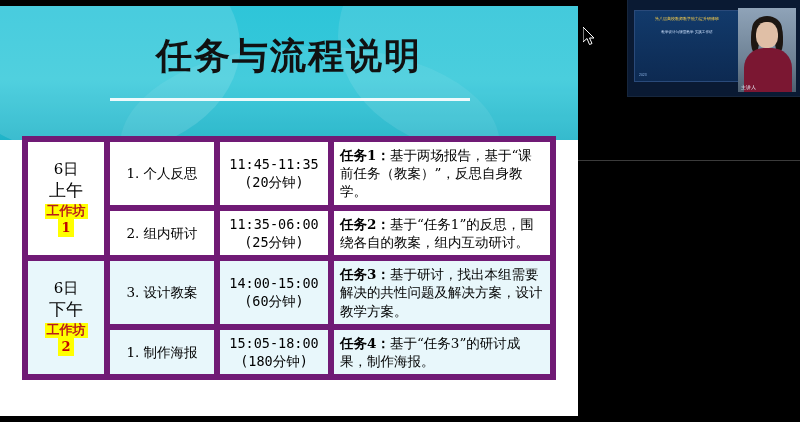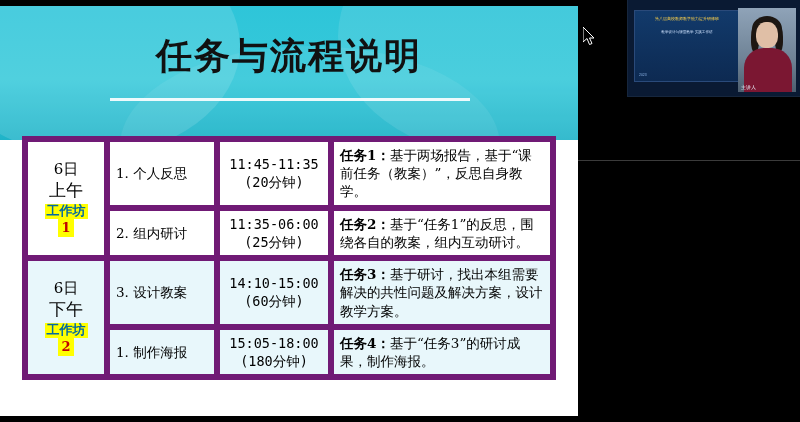--- a/index.html
+++ b/index.html
@@ -109,20 +109,21 @@
   }
   td.col-session {
     width: 64px;
     text-align: center;
     padding: 4px 2px;
   }
   td.col-item {
     width: 92px;
     font-size: 14px;
     padding-left: 8px;
+    text-align: center;
   }
   td.col-time {
     width: 96px;
     text-align: center;
     font-family: "DejaVu Sans Mono", monospace;
     font-size: 13px;
     padding: 4px 2px;
   }
   td.col-task {
     font-size: 14px;
@@ -138,21 +139,21 @@
     display: block;
   }
   .session-part {
     font-size: 17px;
     line-height: 1.3;
     display: block;
   }
   .ws-tag {
     display: inline-block;
     background: #ffff00;
-    color: #0369a1;
+    color: #b91c1c;
     font-weight: bold;
     font-size: 13px;
     line-height: 1.15;
     padding: 0 2px;
     margin-top: 2px;
   }
   .ws-num {
     display: block;
     background: #ffff00;
     color: #c00000;
@@ -354,21 +355,21 @@
           </tr>
           <tr class="row-pm">
             <td class="col-session" rowspan="2">
               <span class="session-day">6日</span>
               <span class="session-part">下午</span>
               <span class="ws-tag">工作坊</span>
               <span class="ws-num">2</span>
             </td>
             <td class="col-item">3. 设计教案</td>
             <td class="col-time">
-              <div>14:10-15:00</div>
+              <div>14:00-15:00</div>
               <div>(60分钟)</div>
             </td>
             <td class="col-task">
               <span class="task-label">任务3：</span><span>基于研讨，找出本组需要解决的共性问题及解决方案，设计教学方案。</span>
             </td>
           </tr>
           <tr class="row-pm">
             <td class="col-item">1. 制作海报</td>
             <td class="col-time">
               <div>15:05-18:00</div>

